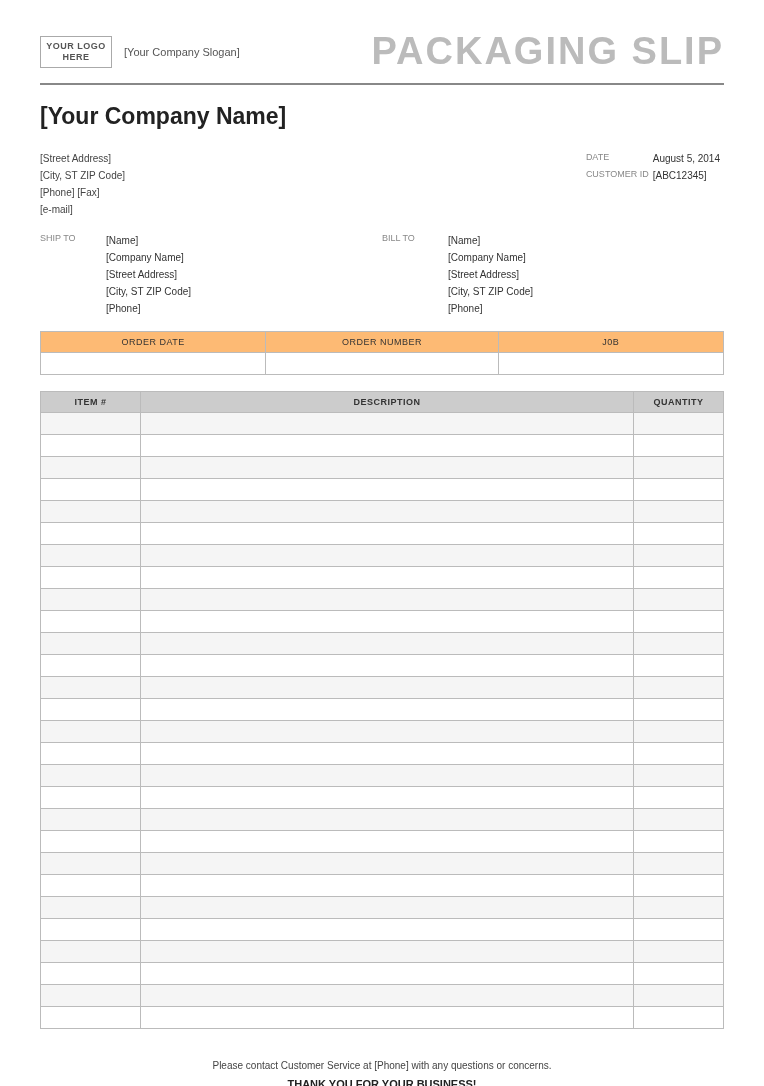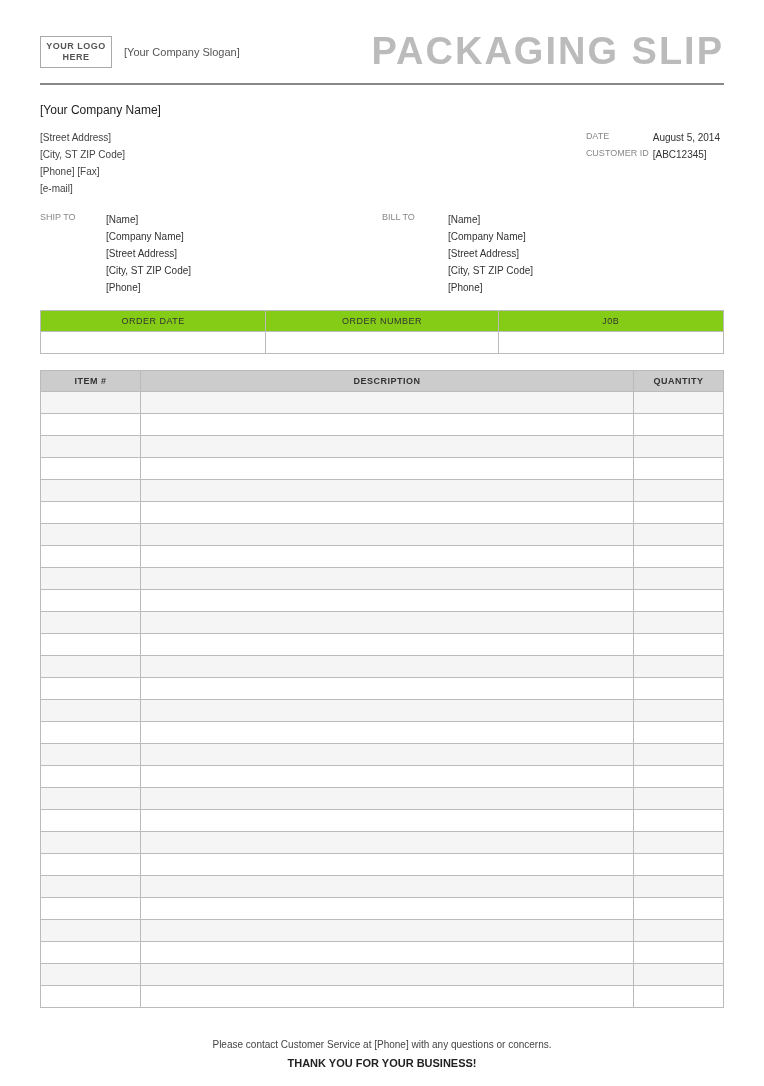--- a/index.html
+++ b/index.html
@@ -57,24 +57,24 @@
       color: #bbb;
       letter-spacing: 2px;
       text-align: center;
     }
 
     
     .company-section {
       margin-bottom: 14px;
     }
     .company-name {
-      font-size: 12px;
-      font-weight: normal;
+      font-size: 23px;
+      font-weight: bold;
       color: #222;
-      margin-bottom: 12px;
+      margin-bottom: 20px;
     }
     .company-details-row {
       display: flex;
       justify-content: space-between;
       align-items: flex-start;
     }
     .company-address {
       font-size: 10px;
       color: #444;
       line-height: 1.7;
@@ -132,21 +132,21 @@
       line-height: 1.7;
     }
 
     
     .order-table {
       width: 100%;
       border-collapse: collapse;
       margin-bottom: 16px;
     }
     .order-table th {
-      background: #84cc16;
+      background: #fdba74;
       color: #333;
       font-size: 9px;
       text-transform: uppercase;
       text-align: center;
       padding: 5px 8px;
       border: 1px solid #bbb;
       font-weight: normal;
       letter-spacing: 0.5px;
     }
     .order-table td {

